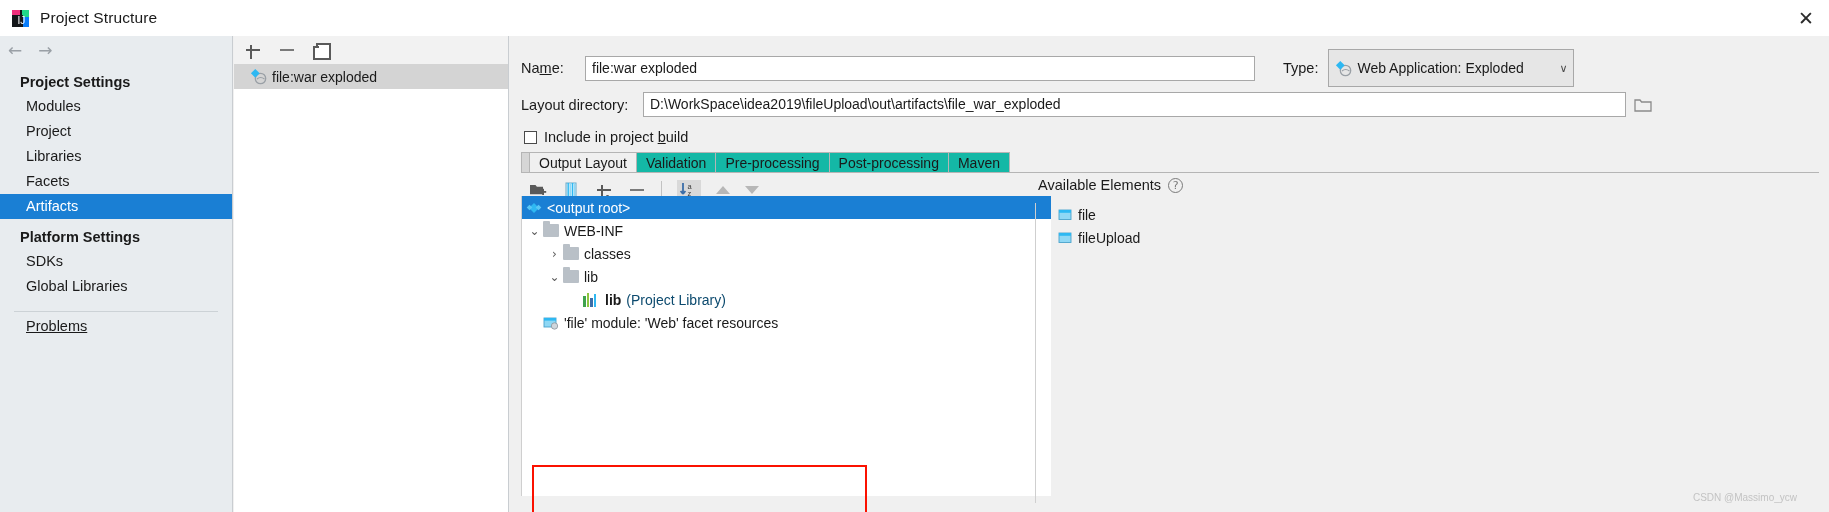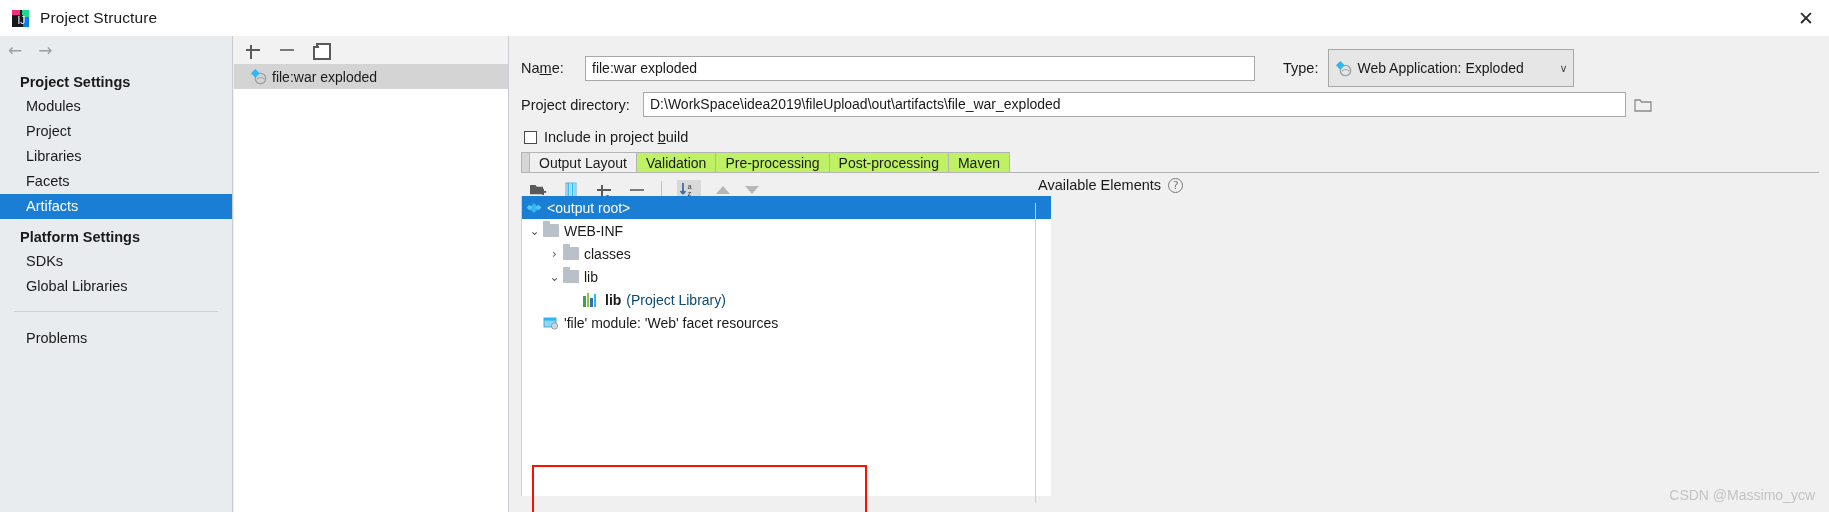--- a/index.html
+++ b/index.html
@@ -37,21 +37,21 @@
   .side-group {
     font-size: 14.5px; font-weight: bold; color: #1a1a1a;
     padding: 4px 0 4px 20px; margin-top: 6px;
   }
   .side-item {
     font-size: 14.5px; color: #1a1a1a; height: 25px; line-height: 25px;
     padding-left: 26px;
   }
   .side-item.selected { background: #1a7fd4; color: #ffffff; }
   .side-sep { height: 1px; background: #ccd2d6; margin: 12px 14px 0 14px; }
-  .side-item.standalone { margin-top: 14px; }
+  .side-item.standalone { margin-top: 2px; text-decoration: underline; }
 
   
   .artifact-panel {
     position: absolute; left: 234px; top: 36px; width: 275px; height: 476px;
     background: #ffffff; border-right: 1px solid #c9cdd1;
   }
   .artifact-toolbar {
     height: 28px; background: #f2f2f2; display: flex; align-items: center;
     padding-left: 10px; gap: 16px;
   }
@@ -112,21 +112,21 @@
     margin-right: 7px;
   }
   .checkbox-row .lbl { font-size: 14.5px; color: #1a1a1a; }
   .mn { text-decoration: underline; }
 
   
   .tabs { position: absolute; left: 11px; top: 115px; display: flex; align-items: flex-end; height: 22px; }
   .tabs .lead { width: 9px; height: 21px; background: #d6d6d6; border: 1px solid #b5b5b5; border-bottom: none; }
   .tab {
     height: 21px; line-height: 20px; padding: 0 9px;
-    background: #bef264; border: 1px solid #b5b5b5; border-left: none; border-bottom: none;
+    background: #14b8a6; border: 1px solid #b5b5b5; border-left: none; border-bottom: none;
     font-size: 14px; color: #1a1a1a;
   }
   .tab.active { background: #f0f0f0; }
   .tab-underline {
     position: absolute; left: 11px; top: 136px; width: 1298px; height: 1px; background: #b5b5b5;
   }
 
   
   .content-toolbar {
     position: absolute; left: 11px; top: 140px; width: 520px; height: 27px;
@@ -181,22 +181,22 @@
     margin-left: 7px; font-size: 11px; color: #7a7a7a; text-align: center;
     line-height: 13px; font-family: "DejaVu Sans", sans-serif;
   }
   .avail-list { position: absolute; left: 528px; top: 167px; width: 400px; }
   .avail-row { height: 23px; display: flex; align-items: center; font-size: 14px; color: #1a1a1a; padding-left: 20px; }
   .mod-blue { width: 15px; height: 14px; flex: none; margin-right: 5px; position: relative; }
 
   .vsplit { position: absolute; left: 525px; top: 167px; width: 1px; height: 300px; background: #cfcfcf; }
 
   .watermark {
-    position: absolute; right: 14px; bottom: 9px;
-    font-size: 14px; color: #c3c3c3;
+    position: absolute; right: 32px; bottom: 9px;
+    font-size: 10px; color: #c3c3c3;
   }
 </style>
 </head>
 <body>
 
 <div class="window">
 
   <div class="titlebar">
     <span class="app-icon">
       <svg width="19" height="19" viewBox="0 0 19 19">
@@ -264,21 +264,21 @@
             <path d="M7 11 Q10.5 8 14.5 11" fill="none" stroke="#9aa0a6" stroke-width="1.2"></path>
             <rect x="2.2" y="2.2" width="6.2" height="6.2" fill="#2eb8f2" transform="rotate(45 5.3 5.3)"></rect>
           </svg>
         </span>
         <span>Web Application: Exploded</span>
         <span class="chev">∨</span>
       </div>
     </div>
 
     <div class="row outdir-row">
-      <span class="form-label outdir-label">Project directory:</span>
+      <span class="form-label outdir-label">Layout directory:</span>
       <div class="field outdir-field">D:\WorkSpace\idea2019\fileUpload\out\artifacts\file_war_exploded</div>
       <span class="browse-btn">
         <svg width="22" height="22" viewBox="0 0 22 22">
           <path d="M3 6 h5 l1.6 2 H19 v9 H3 Z" fill="none" stroke="#8a8a8a" stroke-width="1.3"></path>
         </svg>
       </span>
     </div>
 
     <div class="checkbox-row">
       <span class="cb"></span>
@@ -386,16 +386,36 @@
       <div class="redbox"></div>
     </div>
 
     <div class="vsplit"></div>
 
     <div class="avail-title">
       <span>Available Elements</span>
       <span class="help-ico">?</span>
     </div>
 
+    <div class="avail-list">
+      <div class="avail-row">
+        <span class="mod-blue">
+          <svg width="15" height="14" viewBox="0 0 15 14">
+            <rect x="1" y="2" width="12" height="9.5" fill="#8fd8f5" stroke="#4aa3cc" stroke-width="0.9"></rect>
+            <rect x="1" y="2" width="12" height="2.8" fill="#2eb8f2"></rect>
+          </svg>
+        </span>
+        <span>file</span>
+      </div>
+      <div class="avail-row">
+        <span class="mod-blue">
+          <svg width="15" height="14" viewBox="0 0 15 14">
+            <rect x="1" y="2" width="12" height="9.5" fill="#8fd8f5" stroke="#4aa3cc" stroke-width="0.9"></rect>
+            <rect x="1" y="2" width="12" height="2.8" fill="#2eb8f2"></rect>
+          </svg>
+        </span>
+        <span>fileUpload</span>
+      </div>
+    </div>
 
     <div class="watermark">CSDN @Massimo_ycw</div>
   </div>
 </div>
 
 </body></html>

